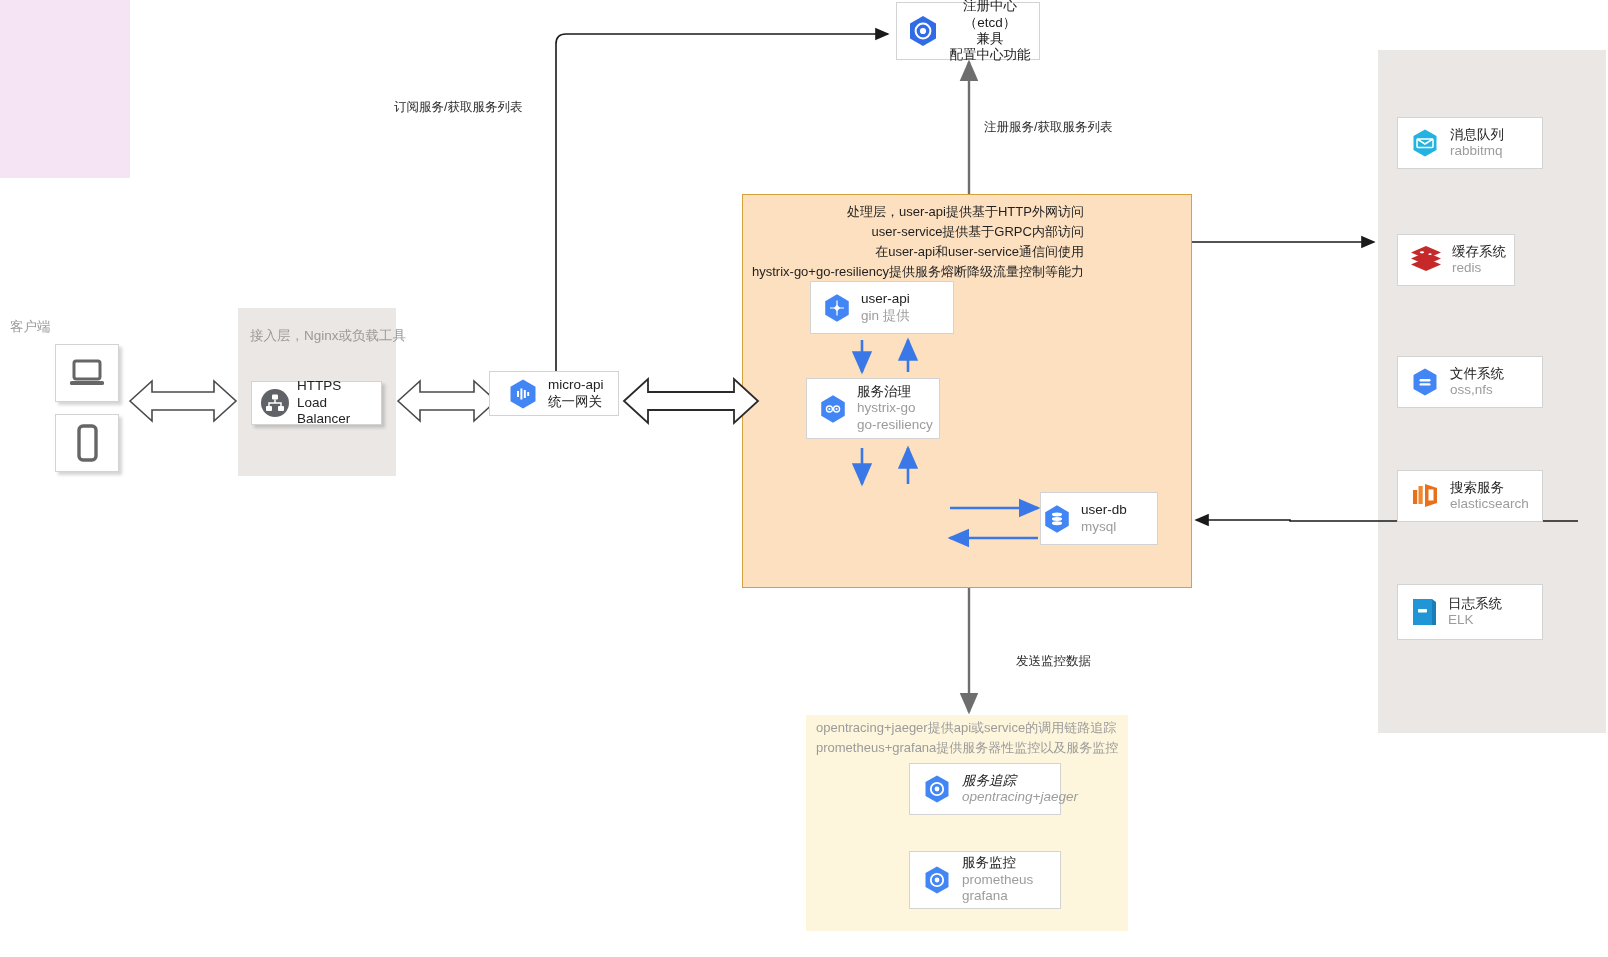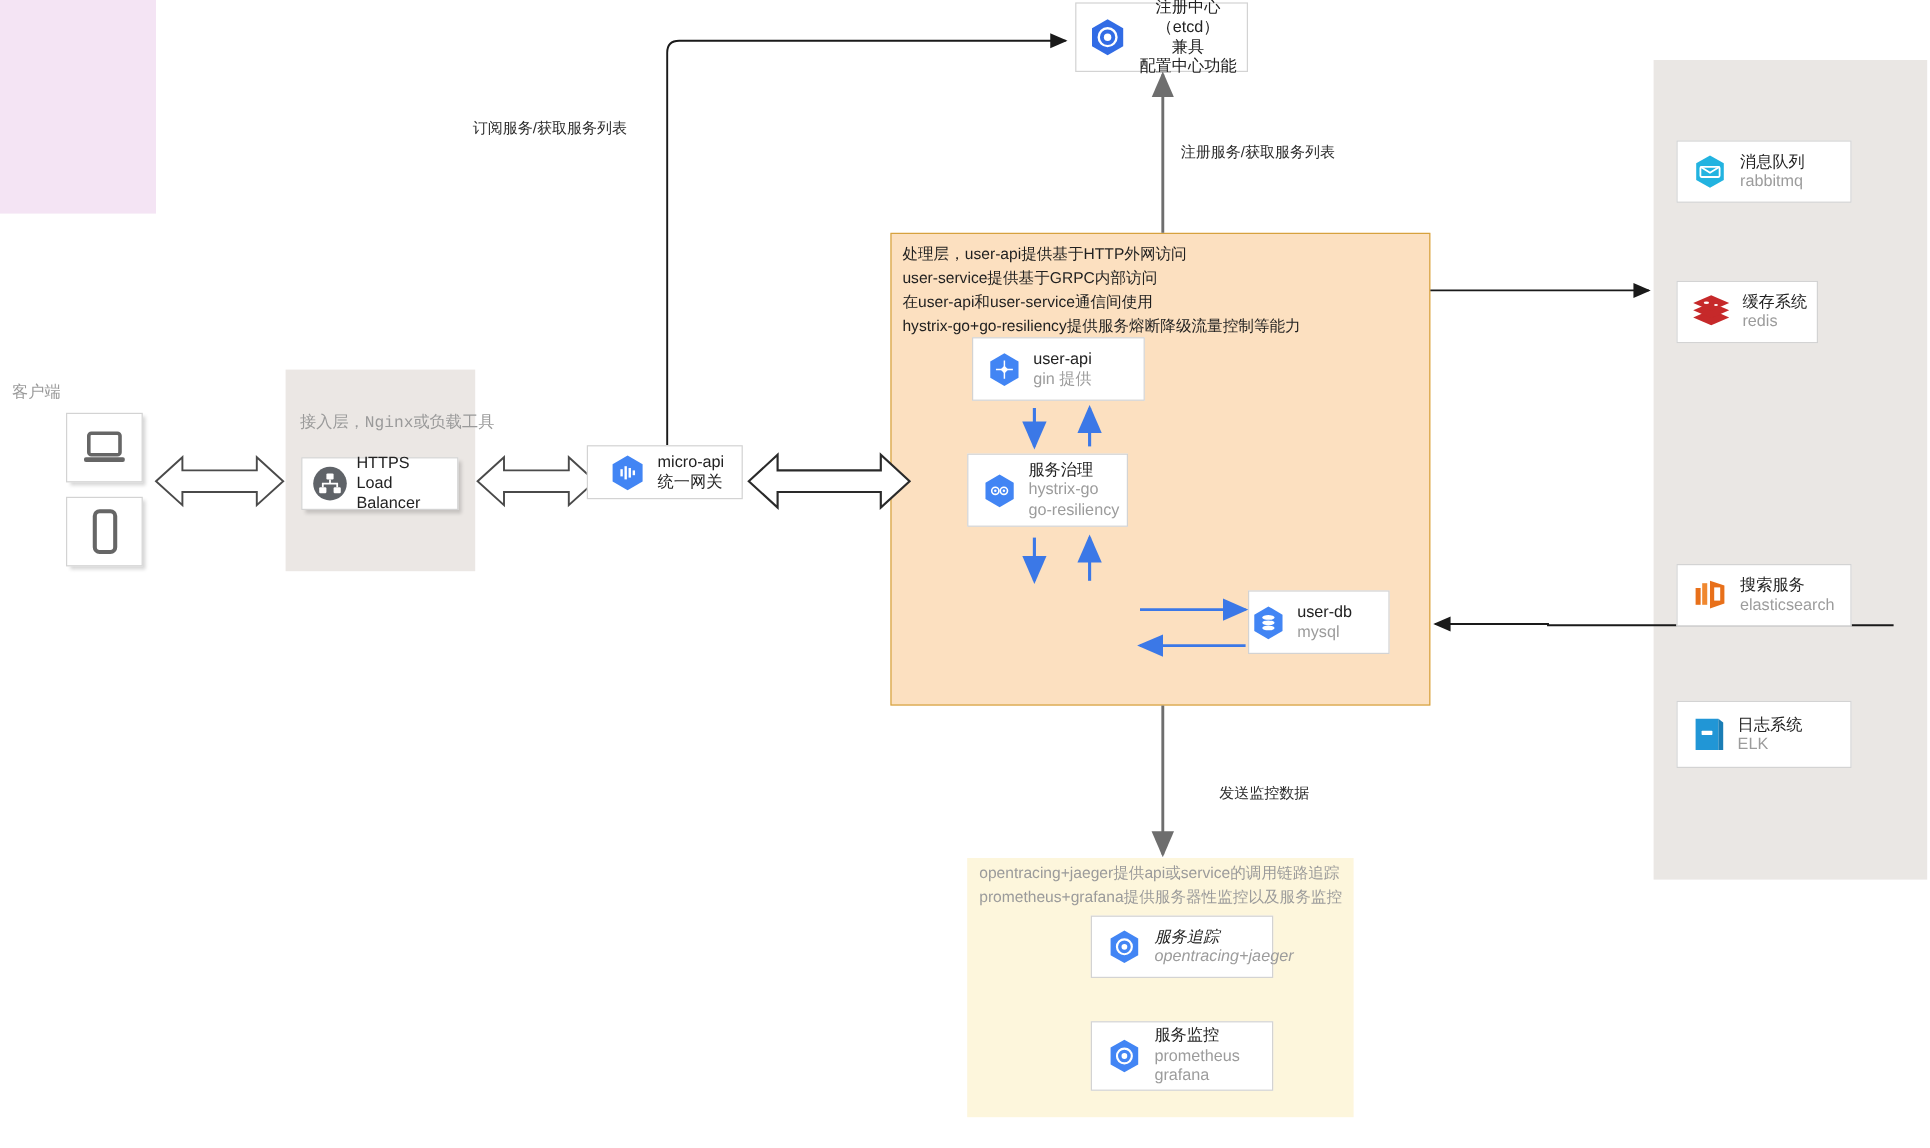--- a/index.html
+++ b/index.html
@@ -25,37 +25,37 @@
   .node.stacked::after{content:"";position:absolute;left:12px;top:12px;right:-12px;bottom:-12px;
         background:#fbfbfb;border:1px solid #dcdcdc;z-index:-3;}
   .node.shadow1{box-shadow:3px 3px 3px rgba(0,0,0,.17);}
   .nicon{flex:0 0 auto;display:flex;align-items:center;justify-content:center;}
   .ntext{display:flex;flex-direction:column;justify-content:center;line-height:1.22;}
   .t1{color:#222;font-size:13.5px;}
   .t2{color:#9c9c9c;font-size:13.5px;}
 
   
   .ftext{position:absolute;font-size:13px;line-height:1.55;white-space:pre;}
-  .ftext.dark{color:#1f1f1f;}
+  .ftext.dark{color:#1f1f1f;text-align:right;}
   .ftext.mute{color:#9b9b9b;}
   .elabel{position:absolute;font-size:12.5px;color:#2b2b2b;white-space:nowrap;}
 
   svg.ov{position:absolute;left:0;top:0;width:1608px;height:957px;overflow:visible;
          pointer-events:none;}
 </style>
 </head>
 <body>
 
 <div class="stage">
 
   <div class="region" id="client-region"></div>
   <div class="region-label" style="left:10px;top:318px;">客户端</div>
 
   <div class="region" id="ingress-region"></div>
-  <div class="region-label" style="left:250px;top:343px;font-family:Liberation Mono, monospace;">接入层，Nginx或负载工具</div>
+  <div class="region-label" style="left:250px;top:327px;">接入层，Nginx或负载工具</div>
 
   <div class="region" id="process-region"></div>
   <div class="ftext dark" style="left:752px;top:202px;">处理层，user-api提供基于HTTP外网访问
 user-service提供基于GRPC内部访问
 在user-api和user-service通信间使用
 hystrix-go+go-resiliency提供服务熔断降级流量控制等能力</div>
 
   <div class="region" id="infra-region"></div>
 
   <div class="region" id="monitor-region"></div>
@@ -254,20 +254,33 @@
           <ellipse cx="22" cy="10.2" rx="1.6" ry="0.85"></ellipse>
         </g>
       </svg>
     </div>
     <div class="ntext">
       <span class="t1">缓存系统</span>
       <span class="t2">redis</span>
     </div>
   </div>
 
+  <div class="node stacked" style="left:1397px;top:356px;width:146px;height:52px;padding-left:10px;">
+    <div class="nicon" style="margin-right:8px;">
+      <svg width="34" height="34" viewBox="0 0 34 34">
+        <polygon points="17,3.5 28.5,10 28.5,24 17,30.5 5.5,24 5.5,10" fill="#4285f4"></polygon>
+        <rect x="11.5" y="14" width="11" height="2.4" rx="1.2" fill="#fff"></rect>
+        <rect x="11.5" y="18.2" width="11" height="2.4" rx="1.2" fill="#fff"></rect>
+      </svg>
+    </div>
+    <div class="ntext">
+      <span class="t1">文件系统</span>
+      <span class="t2">oss,nfs</span>
+    </div>
+  </div>
 
   <div class="node stacked" style="left:1397px;top:470px;width:146px;height:52px;padding-left:10px;">
     <div class="nicon" style="margin-right:8px;">
       <svg width="34" height="34" viewBox="0 0 34 34">
         <rect x="5" y="11" width="4.2" height="14" fill="#e8701a"></rect>
         <rect x="10.5" y="7" width="4.2" height="18" fill="#f0882f"></rect>
         <path d="M17,5 L29,9 L29,24 L17,28 Z" fill="#e8701a"></path>
         <rect x="20.5" y="10.5" width="5" height="11" fill="#ffffff"></rect>
       </svg>
     </div>

